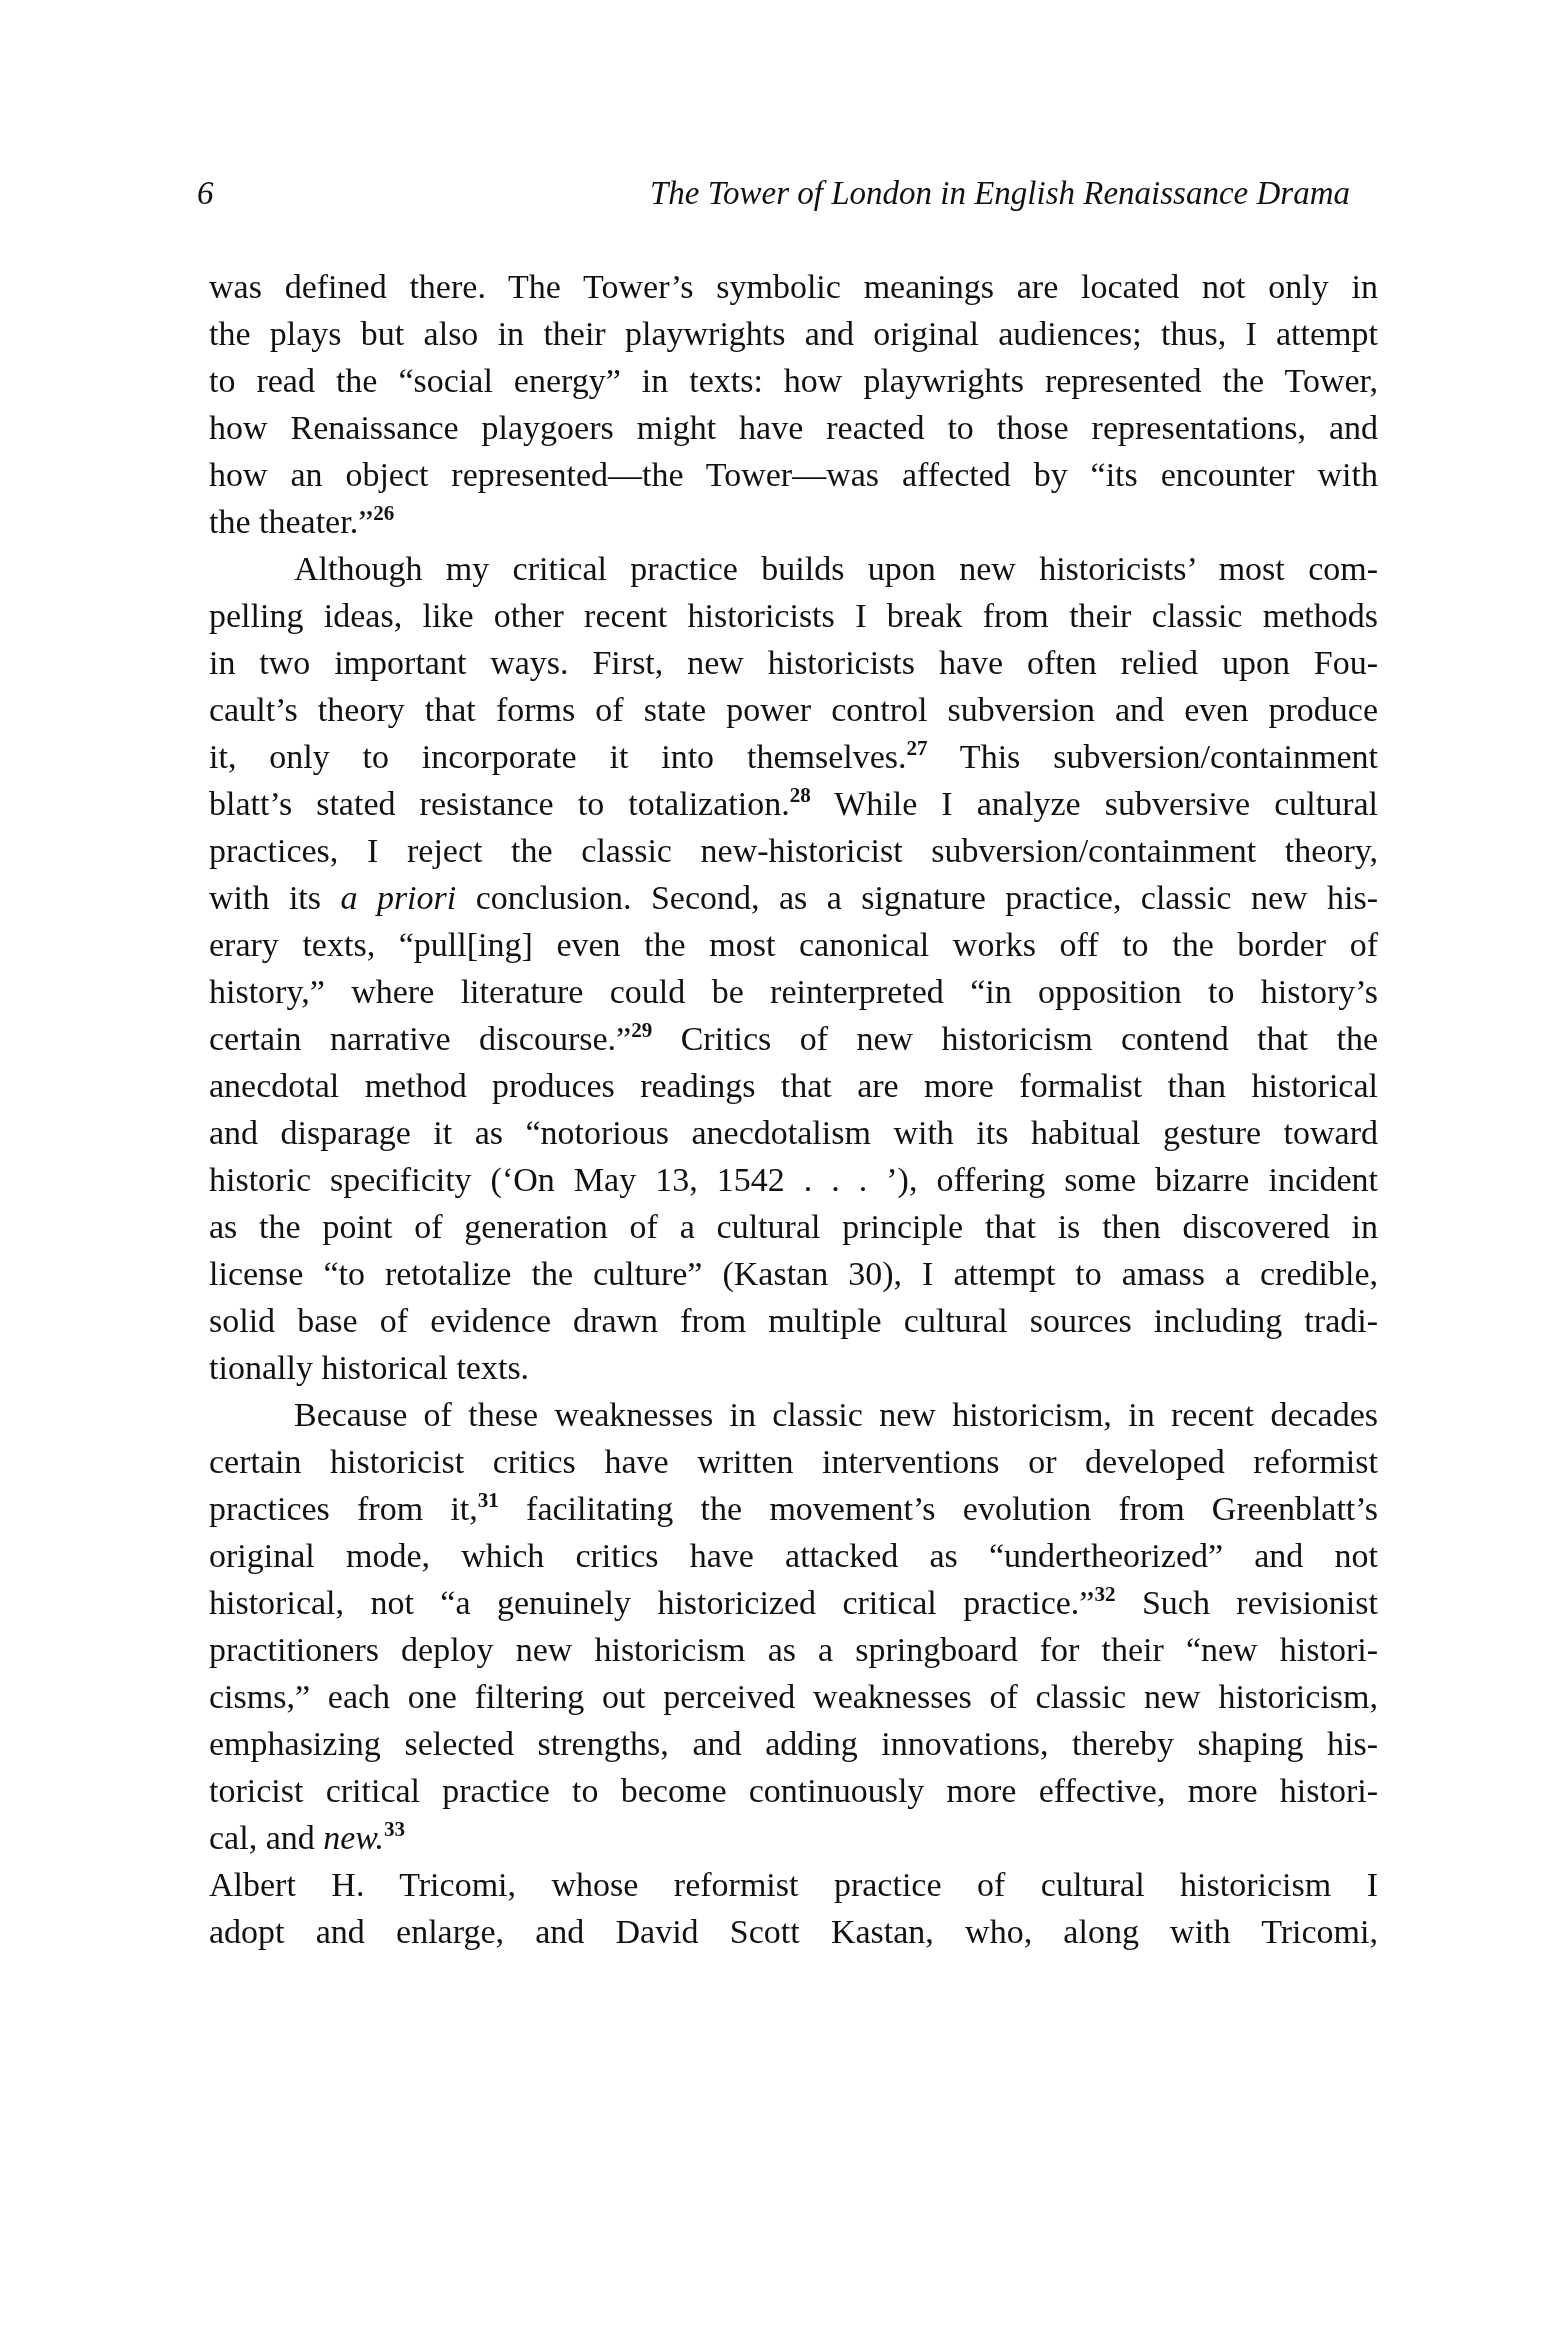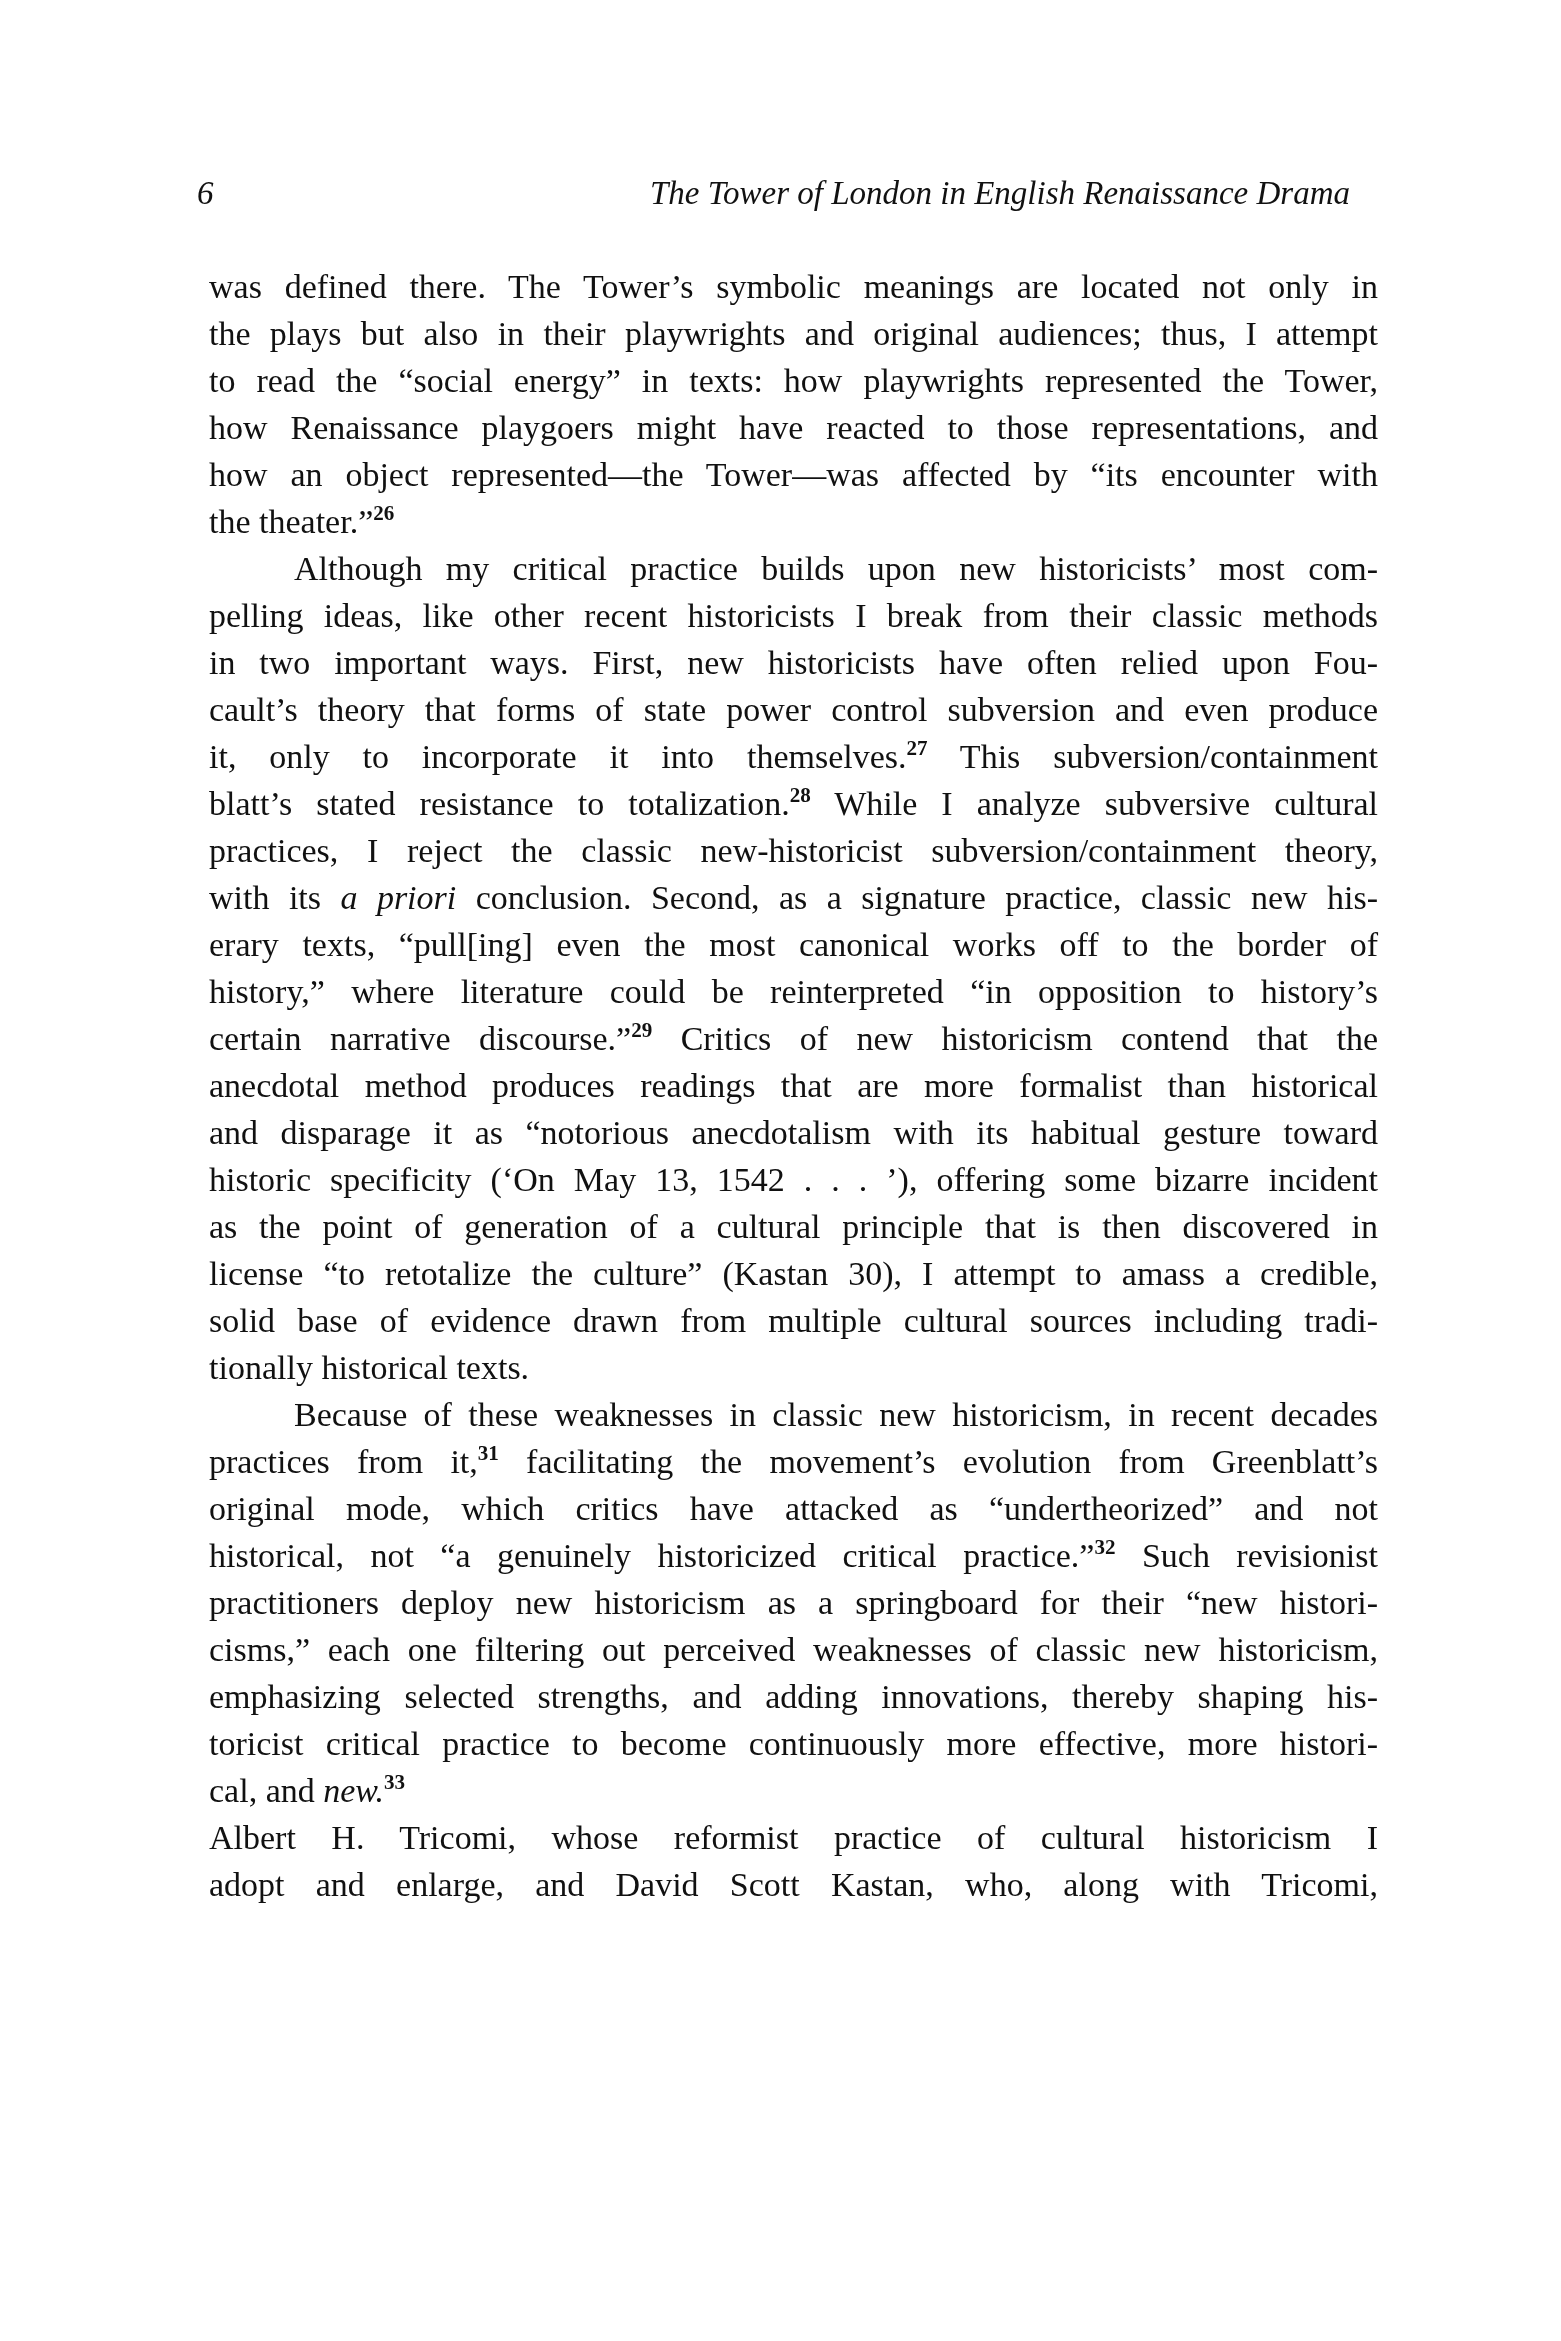--- a/index.html
+++ b/index.html
@@ -64,20 +64,21 @@
       <span class="line">and disparage it as “notorious anecdotalism with its habitual gesture toward</span>
       <span class="line">historic specificity (‘On May 13, 1542 . . . ’), offering some bizarre incident</span>
       <span class="line">as the point of generation of a cultural principle that is then discovered in</span>
       <span class="line">license “to retotalize the culture” (Kastan 30), I attempt to amass a credible,</span>
       <span class="line">solid base of evidence drawn from multiple cultural sources including tradi-</span>
       <span class="line last">tionally historical texts.</span>
     </div>
 
     <div>
       <span class="line indent">Because of these weaknesses in classic new historicism, in recent decades</span>
+      <span class="line">certain historicist critics have written interventions or developed reformist</span>
       <span class="line"><span>practices from it,</span><sup>31</sup><span> facilitating the movement’s evolution from Greenblatt’s</span></span>
       <span class="line">original mode, which critics have attacked as “undertheorized” and not</span>
       <span class="line"><span>historical, not “a genuinely historicized critical practice.”</span><sup>32</sup><span> Such revisionist</span></span>
       <span class="line">practitioners deploy new historicism as a springboard for their “new histori-</span>
       <span class="line">cisms,” each one filtering out perceived weaknesses of classic new historicism,</span>
       <span class="line">emphasizing selected strengths, and adding innovations, thereby shaping his-</span>
       <span class="line">toricist critical practice to become continuously more effective, more histori-</span>
       <span class="line last"><span>cal, and </span><em>new.</em><sup>33</sup></span>
     </div>
 

